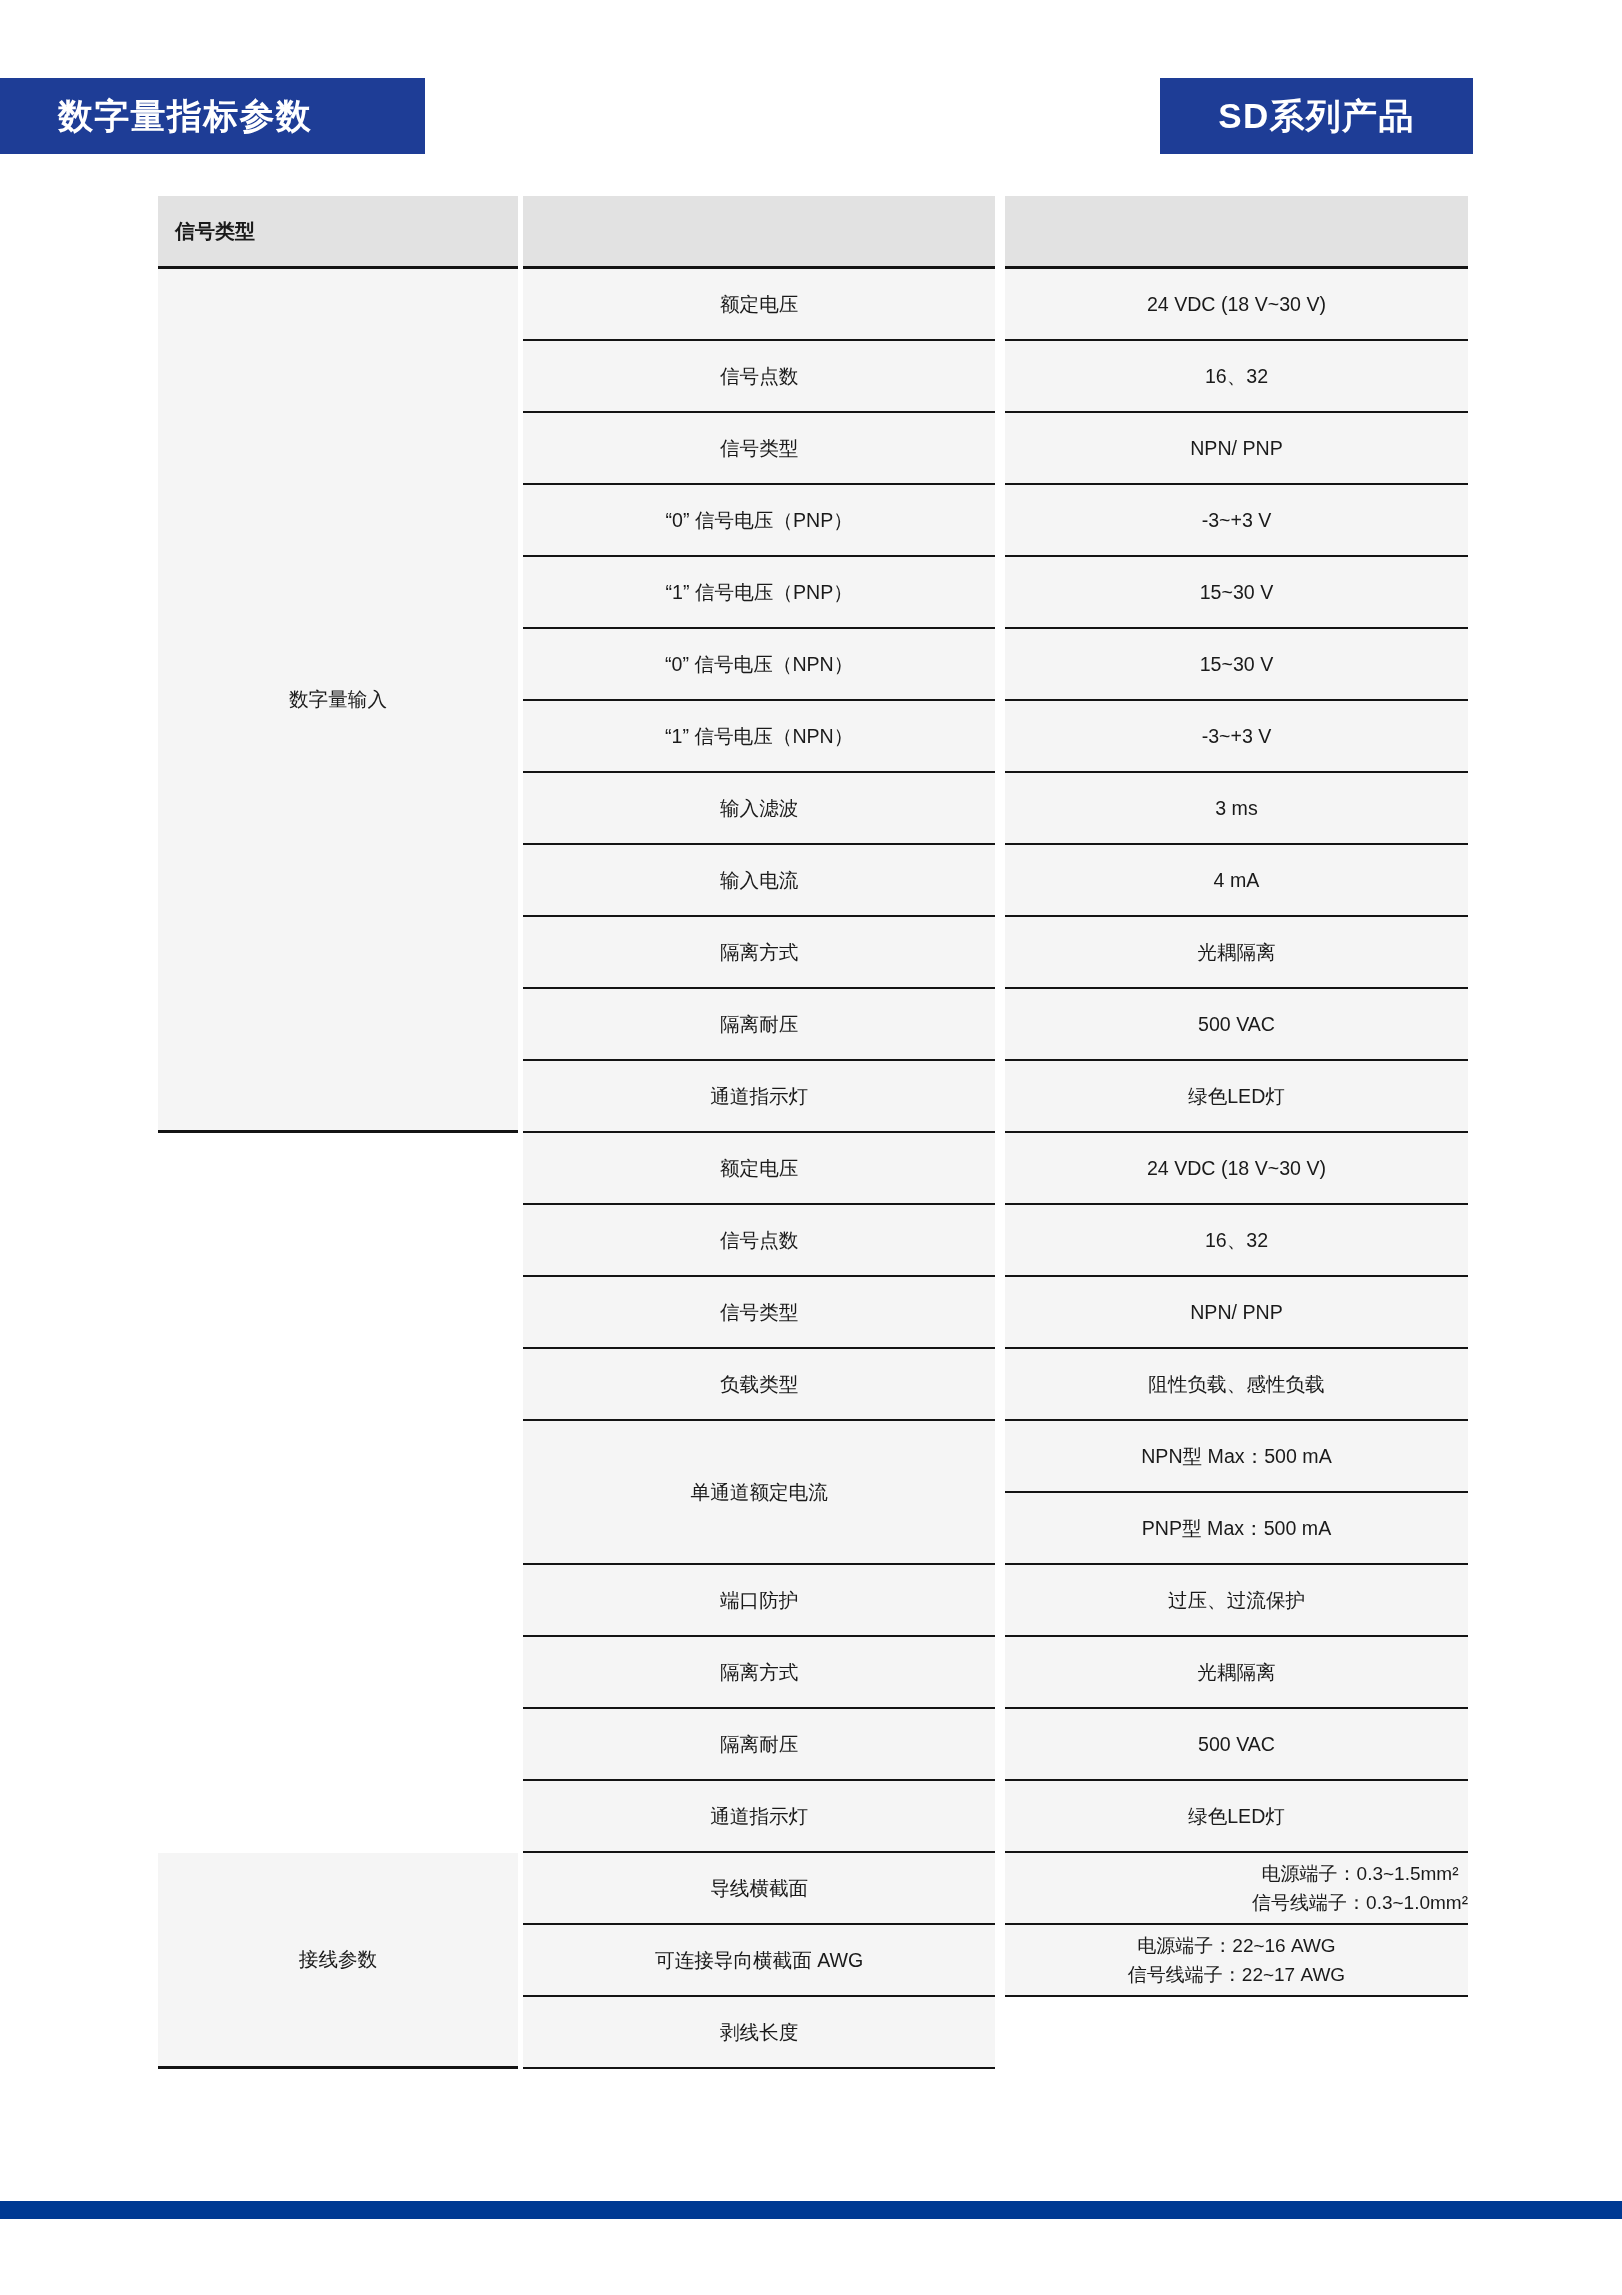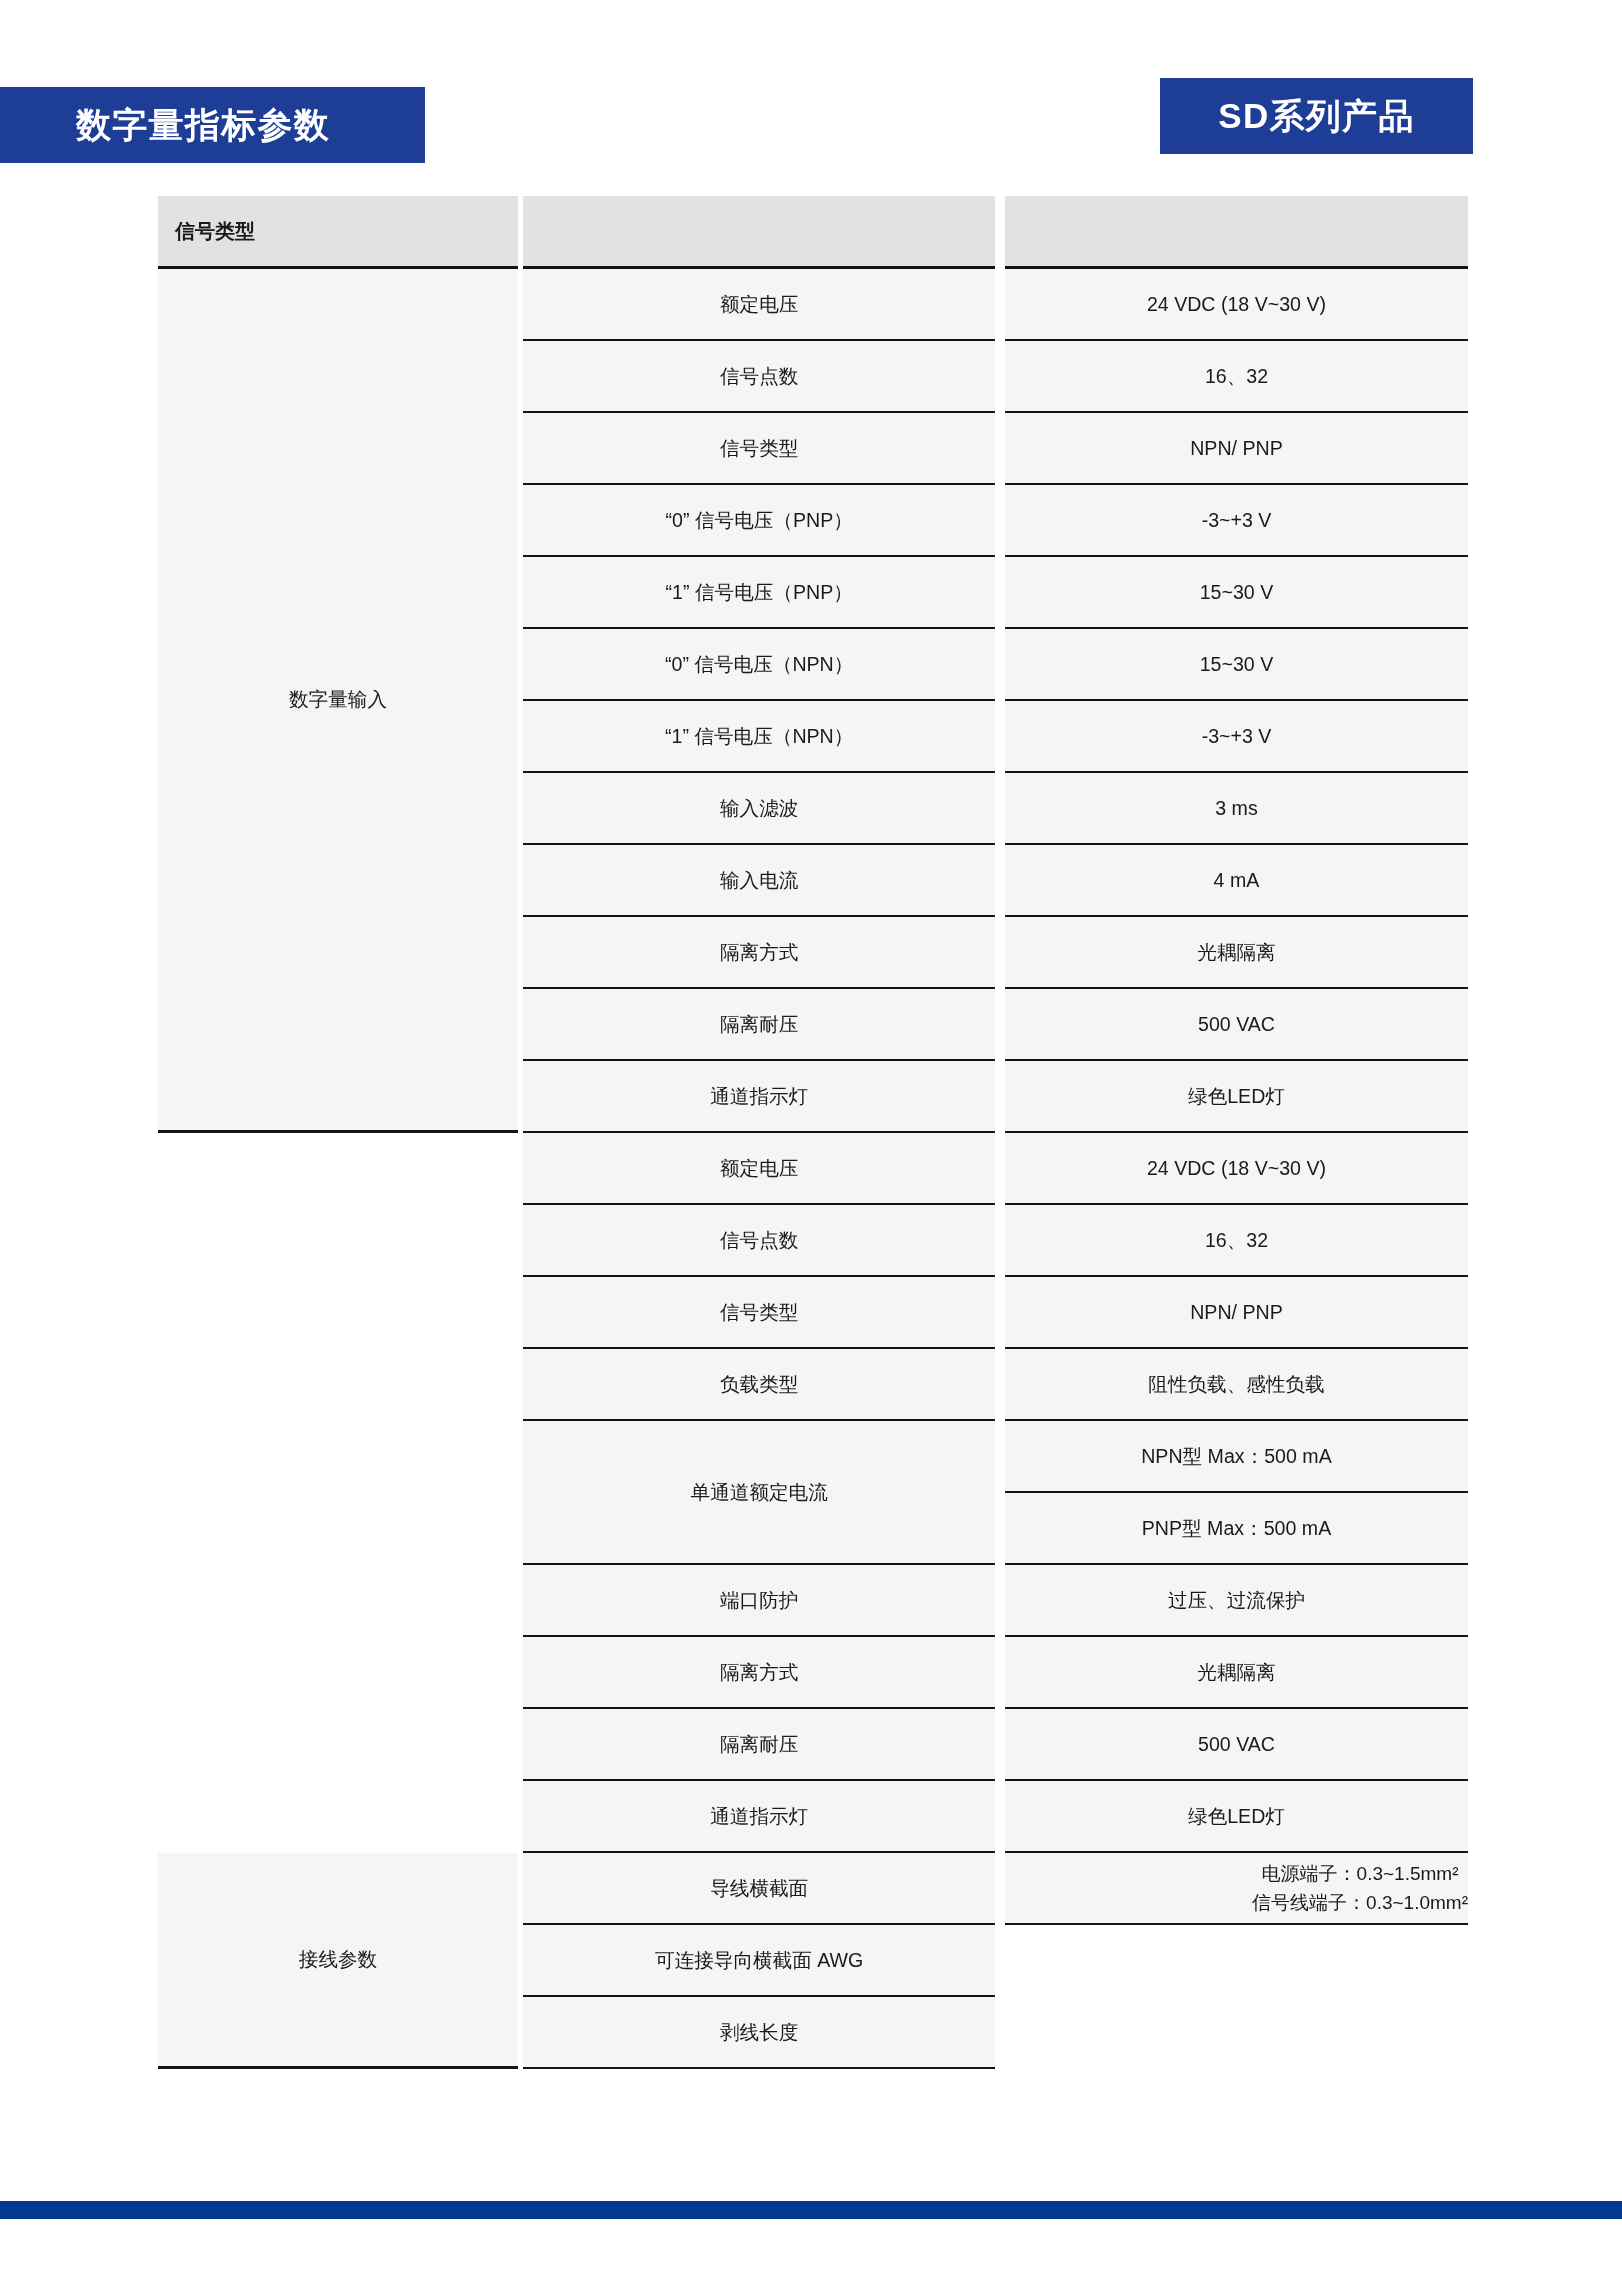--- a/index.html
+++ b/index.html
@@ -7,21 +7,21 @@
     width:1623px; height:2295px; position:relative; background:#ffffff;
     font-family:"Liberation Sans","DejaVu Sans",sans-serif;
     color:#1a1a1a; overflow:hidden;
   }
   .banner {
     position:absolute; top:78px; height:76px;
     background:var(--banner-blue); color:#ffffff;
     display:flex; align-items:center;
     font-size:35px; font-weight:bold; letter-spacing:1.3px;
   }
-  .banner-left  { left:0; width:425px; padding-left:76px; box-sizing:border-box;margin-top:9px; }
+  .banner-left  { left:0; width:425px; padding-left:58px; box-sizing:border-box; }
   .banner-right { left:1160px; width:313px; justify-content:center; }
 
   .spec-table {
     position:absolute; left:158px; top:196px;
     display:grid;
     grid-template-columns:360px 5.2px 472px 9.8px 463px;
     grid-template-rows:73px repeat(25, 72px);
   }
   .cell {
     background:var(--row-bg);
@@ -199,19 +199,25 @@
     </div>
     <div class="cell value-cell" style="grid-area: 24 / 5 / span 1; justify-content: flex-end;">
       <div class="value-lines">
         <div>电源端子：0.3~1.5mm²</div>
         <div>信号线端子：0.3~1.0mm²</div>
       </div>
     </div>
     <div class="cell param-cell" style="grid-area: 25 / 3 / span 1;">
       <span>可连接导向横截面 AWG</span>
     </div>
+    <div class="cell value-cell" style="grid-area: 25 / 5 / span 1;">
+      <div class="value-lines">
+        <div>电源端子：22~16 AWG</div>
+        <div>信号线端子：22~17 AWG</div>
+      </div>
+    </div>
     <div class="cell param-cell" style="grid-area: 26 / 3 / span 1;">
       <span>剥线长度</span>
     </div>
   </div>
 
 <div class="footer-bar"></div>
 
 
 </body></html>

